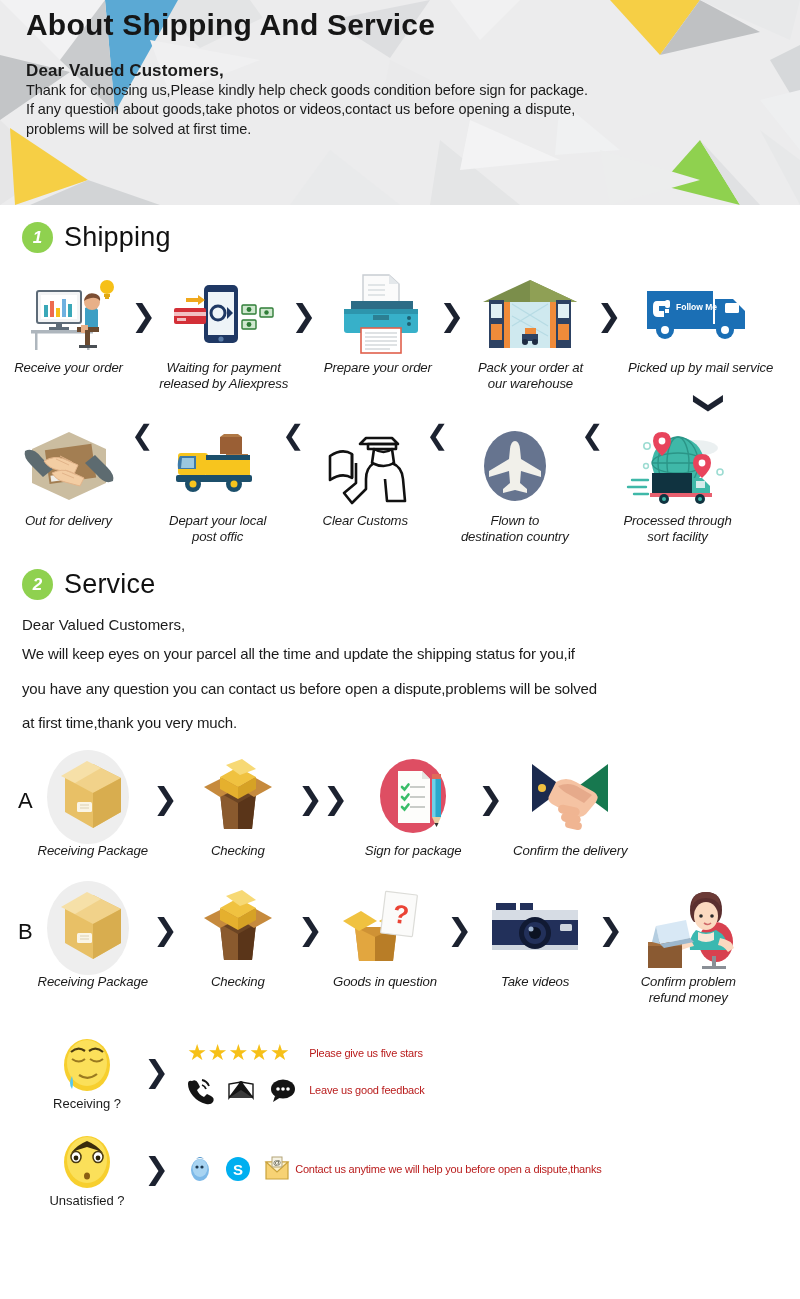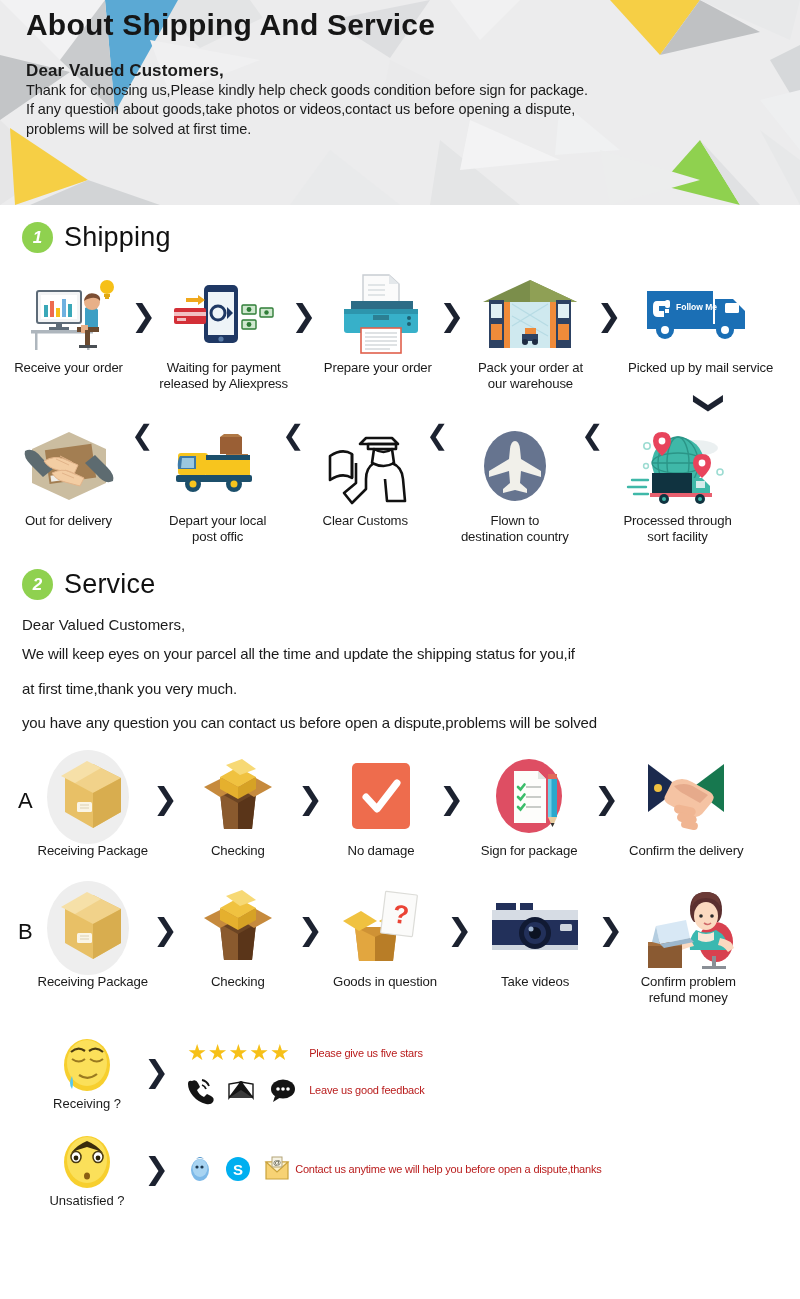--- a/index.html
+++ b/index.html
@@ -49,21 +49,21 @@
   .flow {
     display:flex; align-items:flex-start; justify-content:flex-start;
     padding:0 6px;
   }
   .step { text-align:center; position:relative; }
   .step-art {
     height:80px; display:flex; align-items:center; justify-content:center;
   }
   .step-label {
     font-size:13.2px; color:#1b1b1b; line-height:1.22; margin-top:7px;
-    letter-spacing:-0.15px; white-space:pre-line;
+    letter-spacing:-0.15px; white-space:pre-line;font-style:italic;
   }
   .chev {
     font-family:"DejaVu Sans", sans-serif;
     font-size:30px; font-weight:bold; color:#1c2230;
     line-height:1; padding-top:28px;
     flex:0 0 auto;
   }
   .chev.thin { font-size:27px; }
   .down-chev {
     font-family:"DejaVu Sans", sans-serif;
@@ -420,22 +420,22 @@
 
 <div class="sec-head" style="margin-top:24px">
   <div class="sec-badge">2</div>
   <div class="sec-title">Service</div>
 </div>
 
 <div class="svc-para">
   <div class="svc-dear">Dear Valued Customers,</div>
   <div class="svc-body">
     <div>We will keep eyes on your parcel all the time and update the shipping status for you,if</div>
+    <div>you have any question you can contact us before open a dispute,problems will be solved</div>
     <div>at first time,thank you very much.</div>
-    <div>you have any question you can contact us before open a dispute,problems will be solved</div>
   </div>
 </div>
 
 <div class="flow" style="margin-top:16px; padding-left:18px">
   <div class="ltr">A</div>
 
   <div class="step" style="width:120px">
     <div class="step-art art">
       <div class="ell-bg" style="width:82px;height:94px;left:14px;top:-6px"></div>
       <svg width="72" height="76" viewBox="0 0 72 76" style="position:relative;z-index:2">
@@ -467,29 +467,20 @@
         <polygon points="22,20 40,30 40,42 22,32" fill="#e5b02e"></polygon>
         <polygon points="40,30 58,20 58,32 40,42" fill="#d6a225"></polygon>
         <polygon points="28,8 44,2 58,12 42,18" fill="#f7d975"></polygon>
       </svg>
     </div>
     <div class="step-label">Checking</div>
   </div>
 
   <div class="chev">❯</div>
 
-  <div class="step" style="width:116px">
-    <div class="step-art">
-      <svg width="62" height="74" viewBox="0 0 62 74">
-        <rect x="2" y="4" width="58" height="66" rx="5" fill="#ee6c4d"></rect>
-        <path d="M16 38 l11 12 20-26" fill="none" stroke="#ffffff" stroke-width="7" stroke-linecap="round" stroke-linejoin="round"></path>
-      </svg>
-    </div>
-    <div class="step-label">No damage</div>
-  </div>
 
   <div class="chev">❯</div>
 
   <div class="step" style="width:130px">
     <div class="step-art">
       <svg width="78" height="78" viewBox="0 0 78 78">
         <ellipse cx="39" cy="39" rx="33" ry="37" fill="#de4e63"></ellipse>
         <path d="M24 14 h24 l8 8 v44 h-32z" fill="#fdfdfb"></path>
         <path d="M48 14 l8 8 h-8z" fill="#e4e6e2"></path>
         <g stroke="#c9ccc8" stroke-width="2">

